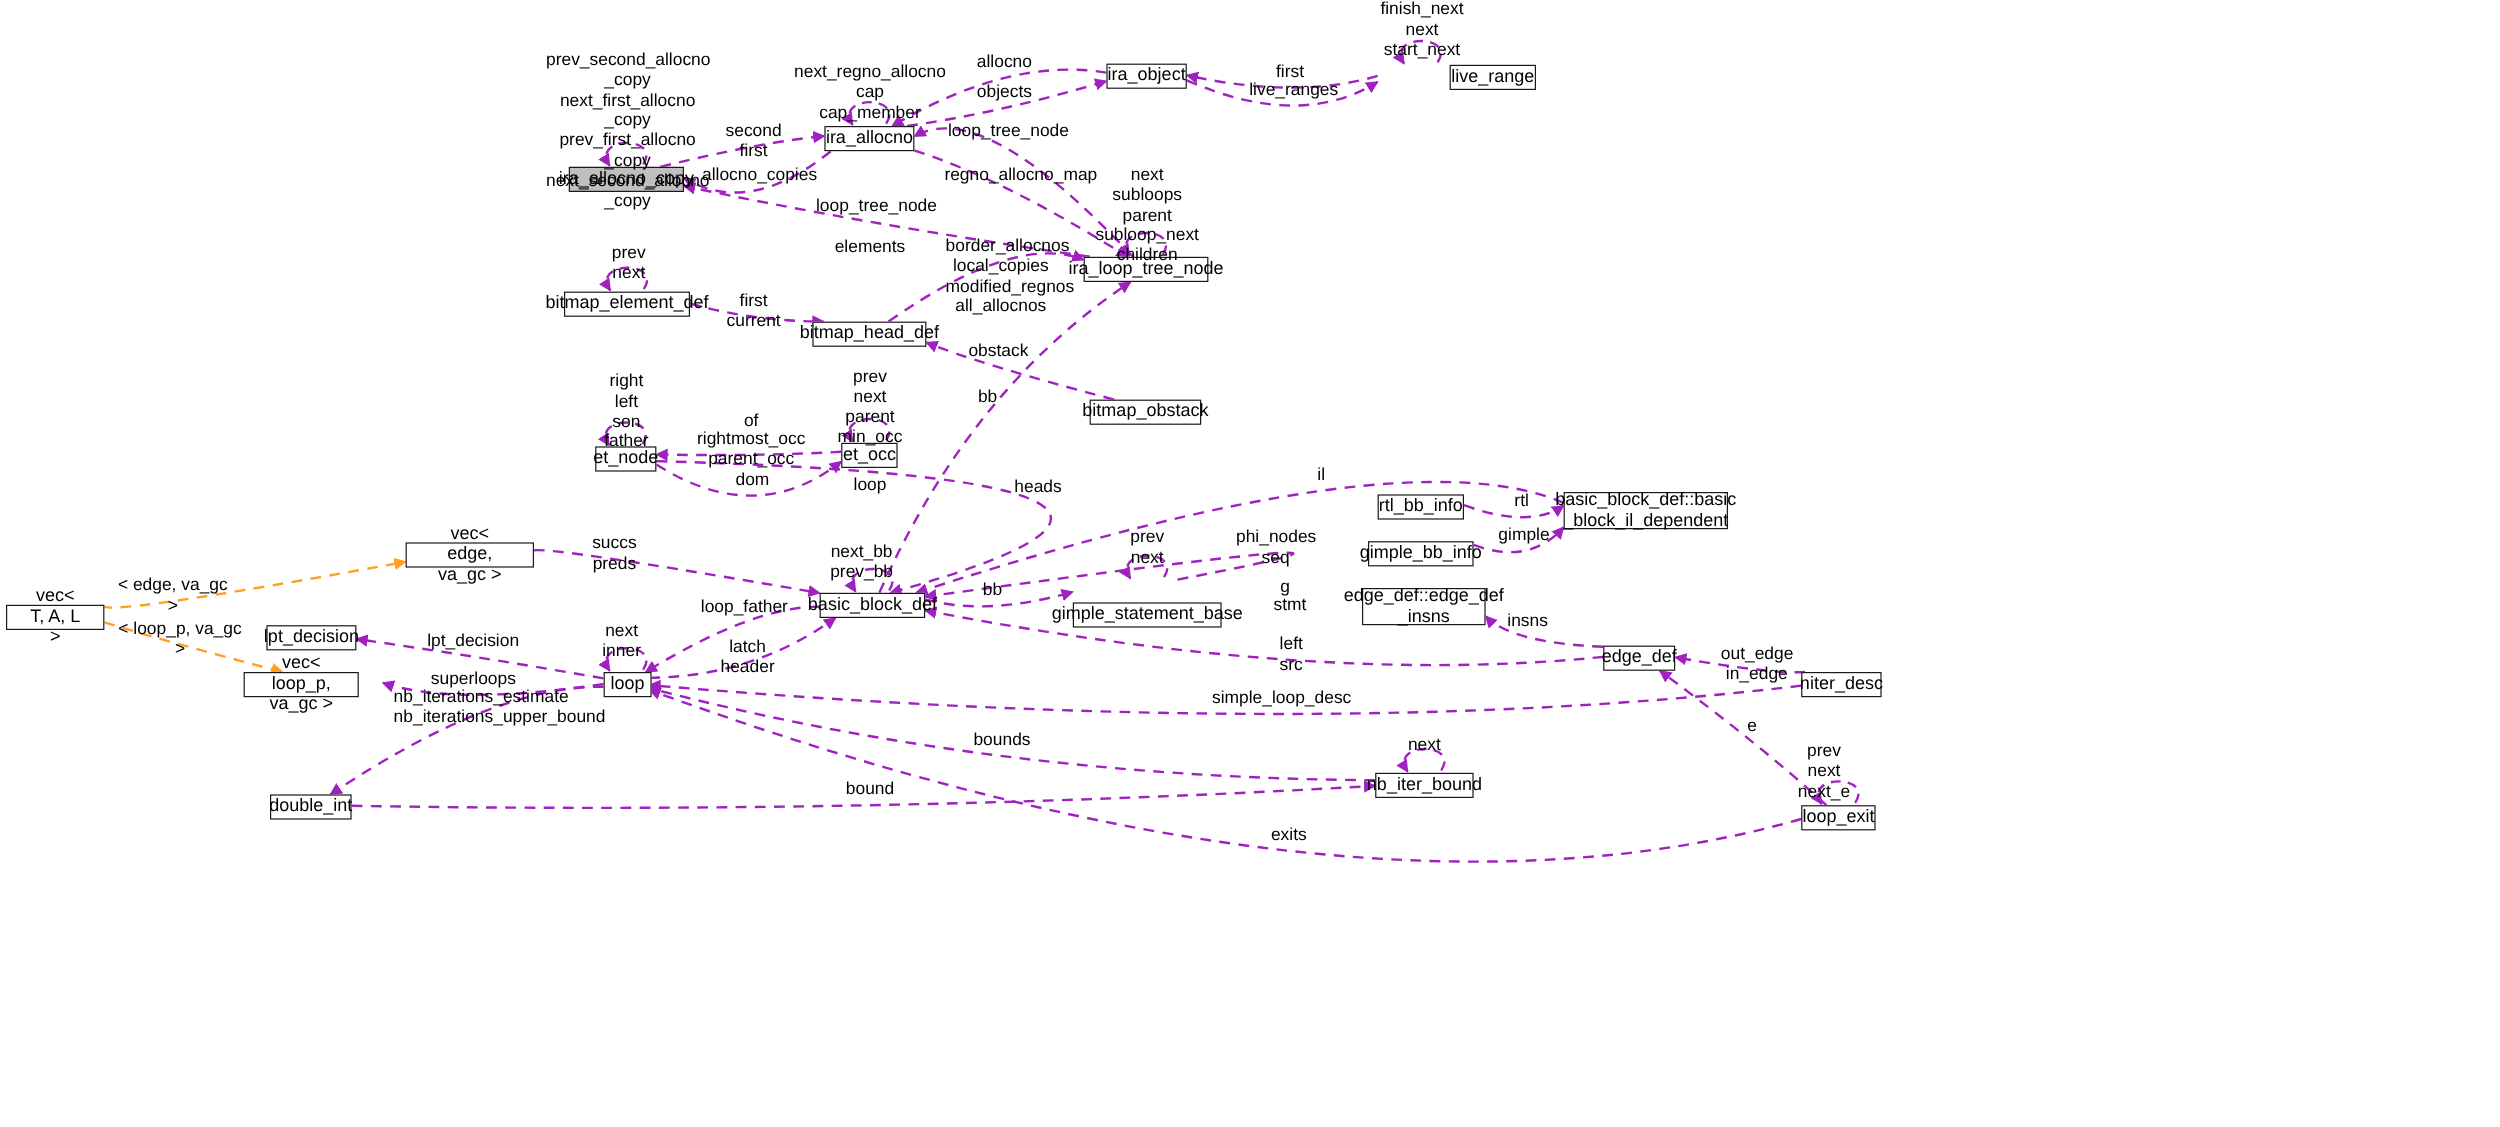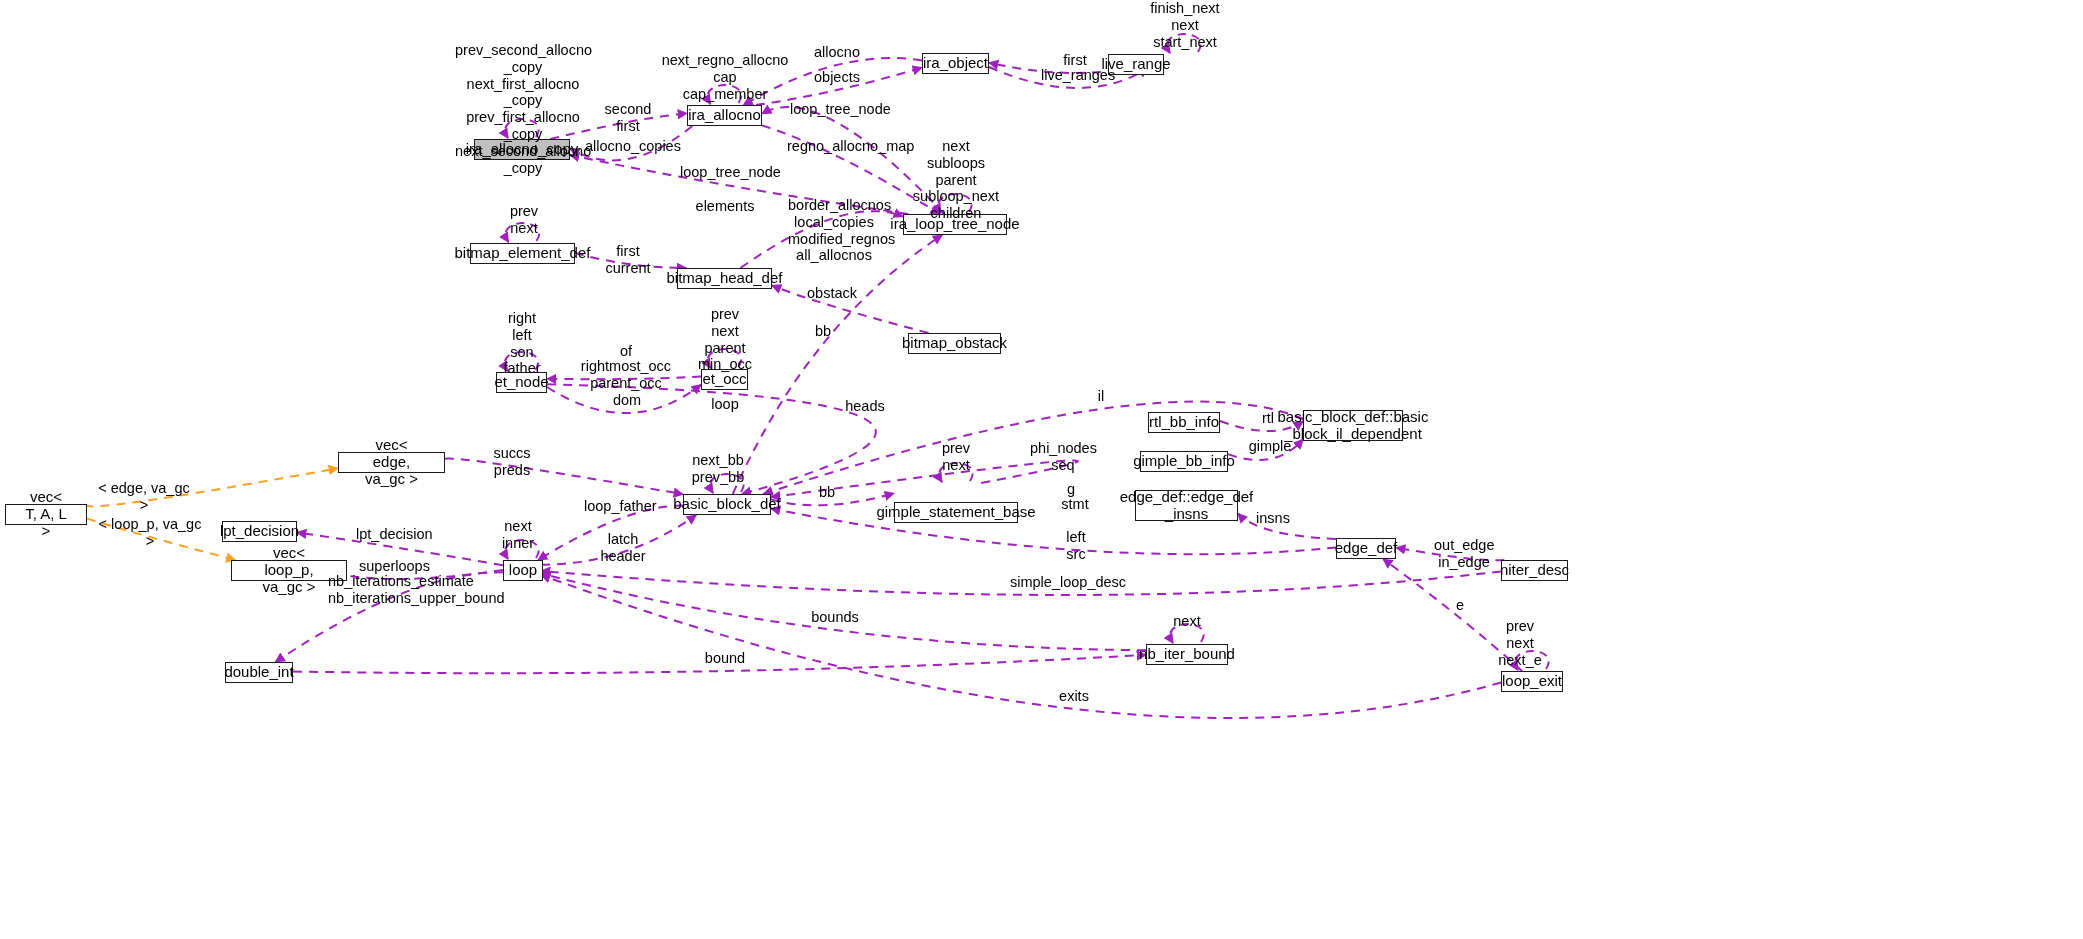--- a/index.html
+++ b/index.html
@@ -78,42 +78,42 @@
         <path d="M 1501.0 682.5 Q 1127.0 789.3 541.0 574.9" stroke="#a020c0" marker-end="url(#ah-u)"></path>
         <path d="M 86.4 504.0 Q 75.8 515.9 338.0 468.2" stroke="#ffa020" marker-end="url(#ah-t)"></path>
         <path d="M 87.0 518.6 Q 138.8 534.7 235.4 560.0" stroke="#ffa020" marker-end="url(#ah-t)"></path>
       </g>
   </svg>
 
   <div id="nodes-layer">
       <div class="nodebox highlight" style="left: 474px; top: 139px; width: 96px; height: 21px;">ira_allocno_copy</div>
       <div class="nodebox" style="left: 687px; top: 105px; width: 75px; height: 21px;">ira_allocno</div>
       <div class="nodebox" style="left: 922px; top: 53px; width: 67px; height: 21px;">ira_object</div>
-      <div class="nodebox" style="left: 1108px; top: 54px; width: 56px; height: 21px;">live_range</div>
+      <div class="nodebox" style="left: 1208px; top: 54px; width: 72px; height: 21px;">live_range</div>
       <div class="nodebox" style="left: 903px; top: 214px; width: 104px; height: 21px;">ira_loop_tree_node</div>
       <div class="nodebox" style="left: 470px; top: 243px; width: 105px; height: 21px;">bitmap_element_def</div>
       <div class="nodebox" style="left: 677px; top: 268px; width: 95px; height: 21px;">bitmap_head_def</div>
       <div class="nodebox" style="left: 908px; top: 333px; width: 93px; height: 21px;">bitmap_obstack</div>
       <div class="nodebox" style="left: 496px; top: 372px; width: 51px; height: 21px;">et_node</div>
       <div class="nodebox" style="left: 701px; top: 369px; width: 47px; height: 21px;">et_occ</div>
       <div class="nodebox" style="left: 1148px; top: 412px; width: 72px; height: 21px;">rtl_bb_info</div>
-      <div class="nodebox" style="left: 1303px; top: 410px; width: 100px; height: 31px;">basic_block_def::basic
+      <div class="nodebox" style="left: 1303px; top: 410px; width: 137px; height: 31px;">basic_block_def::basic
 _block_il_dependent</div>
       <div class="nodebox" style="left: 1140px; top: 451px; width: 88px; height: 21px;">gimple_bb_info</div>
       <div class="nodebox" style="left: 338px; top: 452px; width: 107px; height: 21px;">vec&lt; edge, va_gc &gt;</div>
       <div class="nodebox" style="left: 894px; top: 483px; width: 124px; height: 21px; margin-top: 19px;">gimple_statement_base</div>
       <div class="nodebox" style="left: 1135px; top: 490px; width: 103px; height: 31px;">edge_def::edge_def
 _insns</div>
       <div class="nodebox" style="left: 683px; top: 494px; width: 88px; height: 21px;">basic_block_def</div>
       <div class="nodebox" style="left: 5px; top: 504px; width: 82px; height: 21px;">vec&lt; T, A, L &gt;</div>
       <div class="nodebox" style="left: 222px; top: 521px; width: 75px; height: 21px;">lpt_decision</div>
       <div class="nodebox" style="left: 1336px; top: 538px; width: 60px; height: 21px;">edge_def</div>
       <div class="nodebox" style="left: 1501px; top: 560px; width: 67px; height: 21px;">niter_desc</div>
       <div class="nodebox" style="left: 503px; top: 560px; width: 38px; height: 21px;">loop</div>
-      <div class="nodebox" style="left: 203px; top: 560px; width: 116px; height: 21px; margin-left: 28px;">vec&lt; loop_p, va_gc &gt;</div>
+      <div class="nodebox" style="left: 203px; top: 560px; width: 96px; height: 21px;">vec&lt; loop_p, va_gc &gt;</div>
       <div class="nodebox" style="left: 1146px; top: 644px; width: 82px; height: 21px;">nb_iter_bound</div>
       <div class="nodebox" style="left: 225px; top: 662px; width: 68px; height: 21px;">double_int</div>
       <div class="nodebox" style="left: 1501px; top: 671px; width: 62px; height: 21px;">loop_exit</div>
     </div>
   <div id="labels-layer">
       <div class="edgelabel" style="left: 455px; top: 42px; width: 136px;">prev_second_allocno
 _copy
 next_first_allocno
 _copy
 prev_first_allocno

